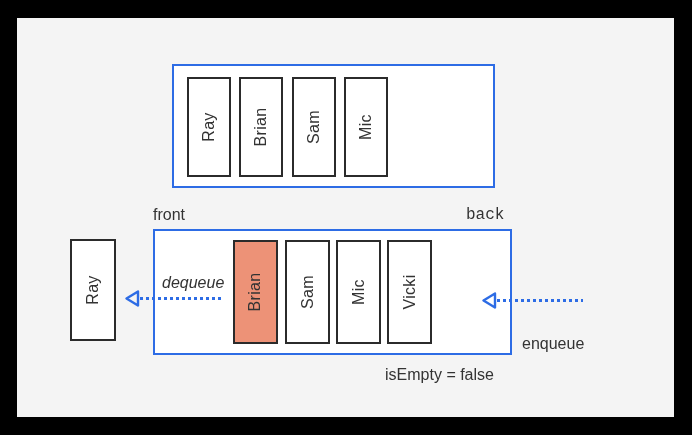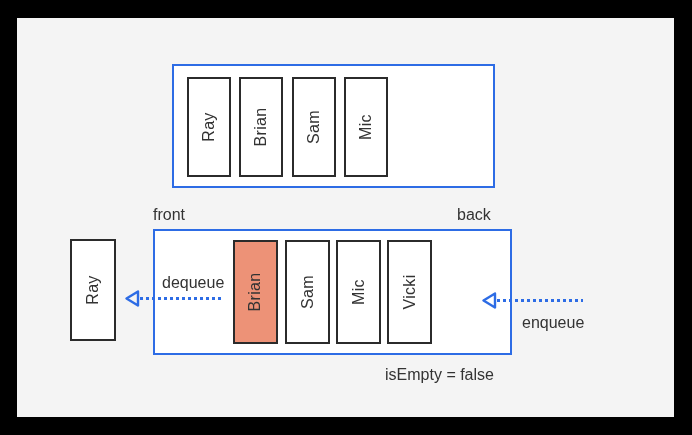--- a/index.html
+++ b/index.html
@@ -38,23 +38,23 @@
   .queue-top .cell{width:44px;height:100px;top:11px;}
   .queue-bottom .cell{width:45px;height:104px;top:9px;}
   .cell.highlight{background:#ed9277;}
   .standalone{left:53px;top:221px;width:46px;height:102px;}
   .txt{
     position:absolute;
     font-size:16px;color:#333333;
     white-space:nowrap;line-height:1.15;
   }
   .lbl-front{left:136px;top:188px;}
-  .lbl-back{left:440px;top:188px;}
-  .lbl-dequeue{left:145px;top:256px;}
-  .lbl-enqueue{left:505px;top:252px;margin-top:44px;}
+  .lbl-back{left:449px;top:188px;font-family:Liberation Mono, monospace;}
+  .lbl-dequeue{left:145px;top:256px;font-style:italic;}
+  .lbl-enqueue{left:505px;top:273px;margin-top:44px;}
   .lbl-status{left:350px;top:348px;width:145px;text-align:center;white-space:nowrap;}
   .dash-line{
     position:absolute;height:3px;
     background:repeating-linear-gradient(90deg,#2d6ce5 0 3px,transparent 3px 6px);
   }
   .dash-dequeue{left:123px;top:279px;width:84px;}
   .dash-enqueue{left:480px;top:281px;width:86px;}
   .arrowhead{position:absolute;width:15px;height:17px;}
   .head-dequeue{left:108px;top:272px;}
   .head-enqueue{left:465px;top:274px;}

